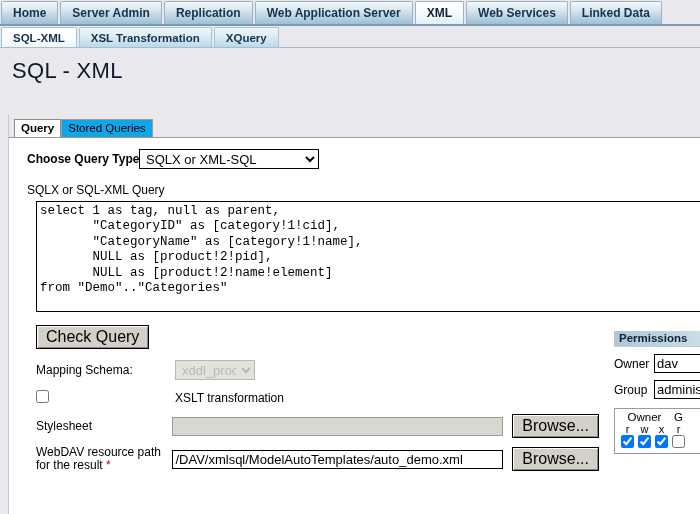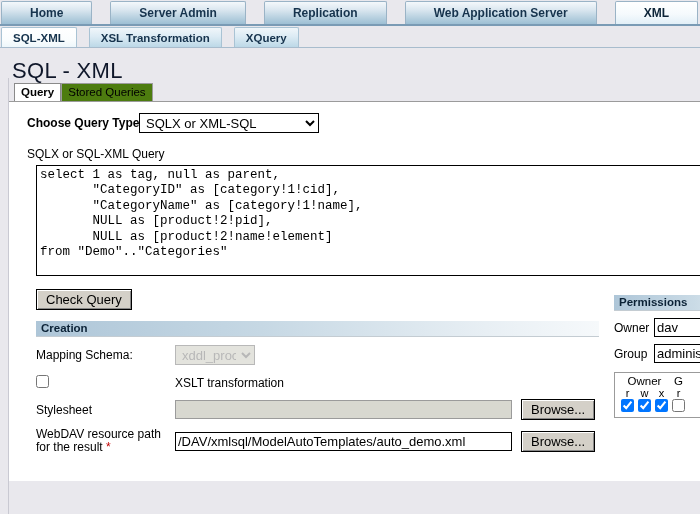--- a/index.html
+++ b/index.html
@@ -33,49 +33,49 @@
     display: flex;
     align-items: flex-end;
     border-bottom: 1px solid #a8bccd;
     box-sizing: border-box;
     padding-left: 1px;
     position: relative;
   }
   .tab1 {
     height: 23px;
     line-height: 23px;
-    padding: 0 28px;
+    padding: 0 11px;
     font-size: 12px;
     font-weight: bold;
     color: #16334d;
     background: linear-gradient(to bottom, #f4f8fb 0%, #dbe7f0 35%, #b4cede 75%, #9dbfd4 100%);
     border: 1px solid #9ab3c6;
     border-bottom: none;
     border-radius: 2px 2px 0 0;
-    margin-right: 18px;
+    margin-right: 2px;
     white-space: nowrap;
     box-sizing: border-box;
     cursor: default;
   }
   .tab1.active {
     background: linear-gradient(to bottom, #ffffff 0%, #f5fafd 55%, #e2eff7 100%);
     color: #0d2438;
   }
   .tab2 {
     height: 20px;
     line-height: 20px;
     padding: 0 11px;
     font-size: 11.5px;
     font-weight: bold;
     color: #16334d;
     background: linear-gradient(to bottom, #f0f6fa 0%, #dcebf4 45%, #bcd8e7 100%);
     border: 1px solid #a9c3d4;
     border-bottom: none;
     border-radius: 2px 2px 0 0;
-    margin-right: 12px;
+    margin-right: 2px;
     white-space: nowrap;
     box-sizing: border-box;
     cursor: default;
   }
   .tab2.active {
     background: linear-gradient(to bottom, #ffffff 0%, #fafdfe 60%, #eef7fb 100%);
   }
 
   
   .page-title {
@@ -104,29 +104,30 @@
     background: #c9c9d2;
   }
 
   
   .cardtabs {
     display: flex;
     align-items: flex-end;
     padding-left: 5px;
     height: 19px;
     box-sizing: border-box;
+    margin-top: 36px;
   }
   .ctab {
     height: 18px;
     line-height: 17px;
     padding: 0 6px;
     font-size: 11.5px;
     border: 1px solid #9b9b9b;
     border-bottom: none;
-    background: #4d7c0f;
+    background: #0ea5e9;
     color: #000;
     box-sizing: border-box;
     cursor: default;
     white-space: nowrap;
   }
   .ctab.active {
     background: #fff;
     font-weight: bold;
     border-color: #8a8a8a;
   }
@@ -193,21 +194,21 @@
     white-space: pre;
   }
   .sqlwrap {
     position: relative;
     height: 113px;
     margin-top: 4px;
   }
 
   button.btn {
     font-family: "Liberation Sans", sans-serif;
-    font-size: 13px;
+    font-size: 16px;
     background: #d4d0c8;
     border: 1px solid #000;
     box-shadow: inset 1px 1px 0 #fff, inset -1px -1px 0 #888;
     padding: 2px 9px;
     cursor: pointer;
     color: #000;
   }
   .btnrow { margin-top: 11px; padding-left: 27px; }
 
   
@@ -348,21 +349,20 @@
        NULL as [product!2!pid],
        NULL as [product!2!name!element]
 from "Demo".."Categories"</textarea>
     </div>
 
     <div class="btnrow">
       <button class="btn">Check Query</button>
     </div>
 
     <div class="creation-wrap">
-      <div class="secbar">Creation</div>
 
       <div class="frow">
         <span class="lbl">Mapping Schema:</span>
         <select class="ctl dis" style="width:80px;" disabled="">
           <option>xddl_procs</option>
         </select>
       </div>
 
 
       <div class="frow xslt-row">

